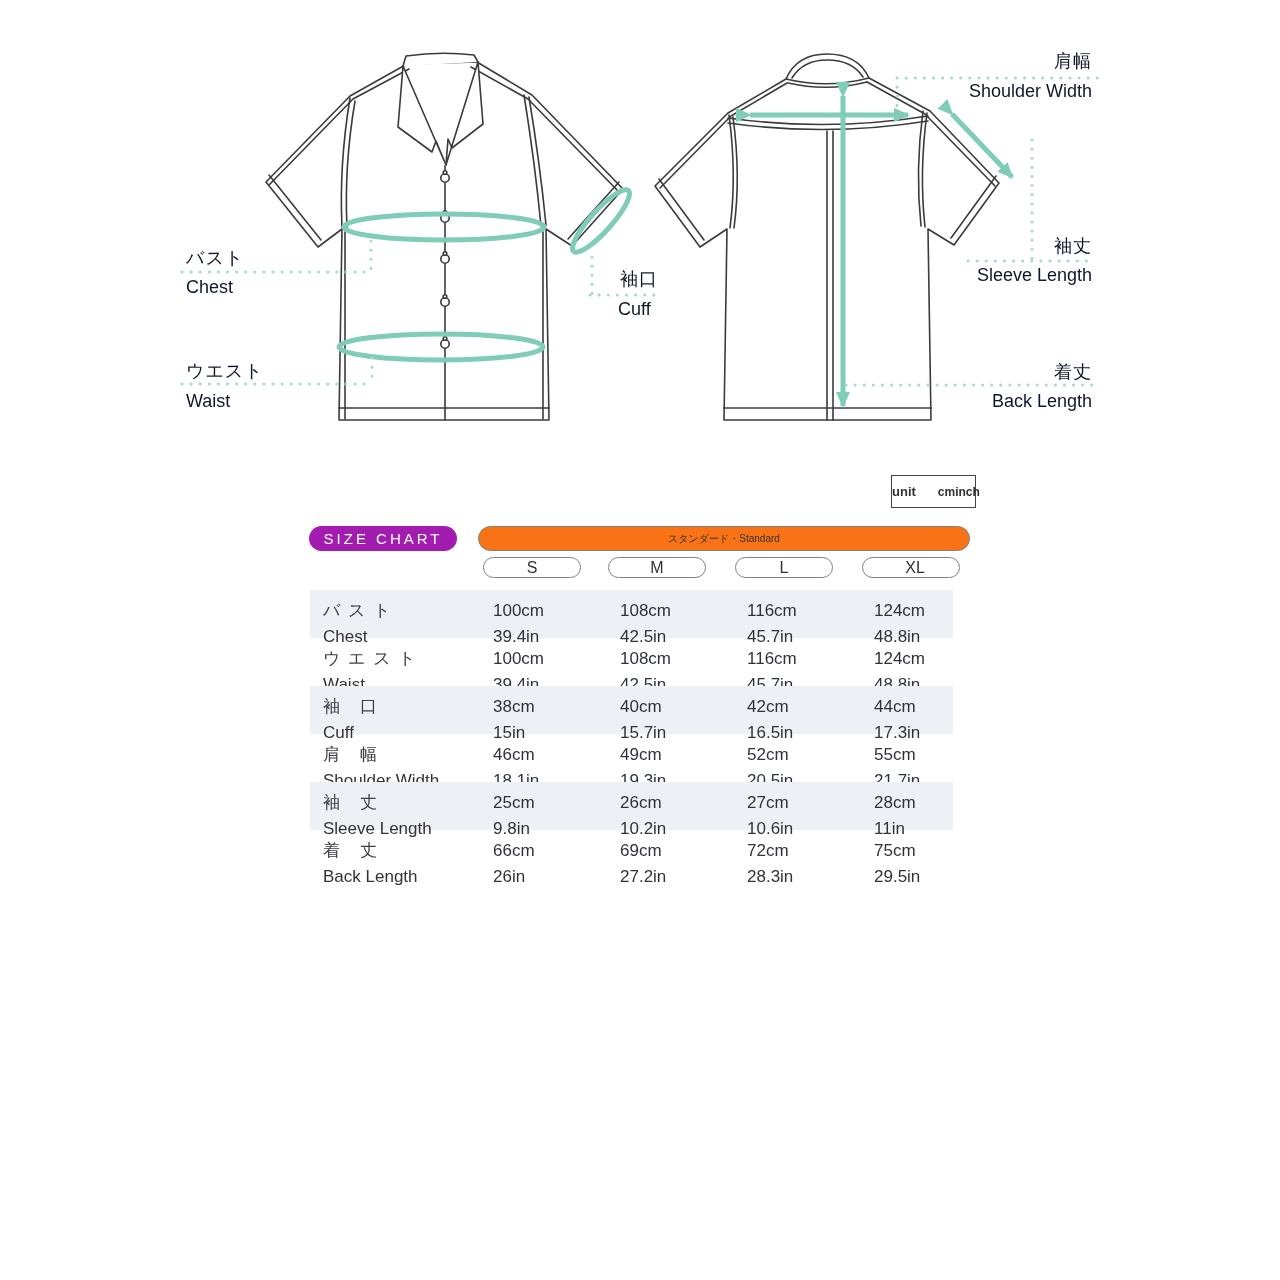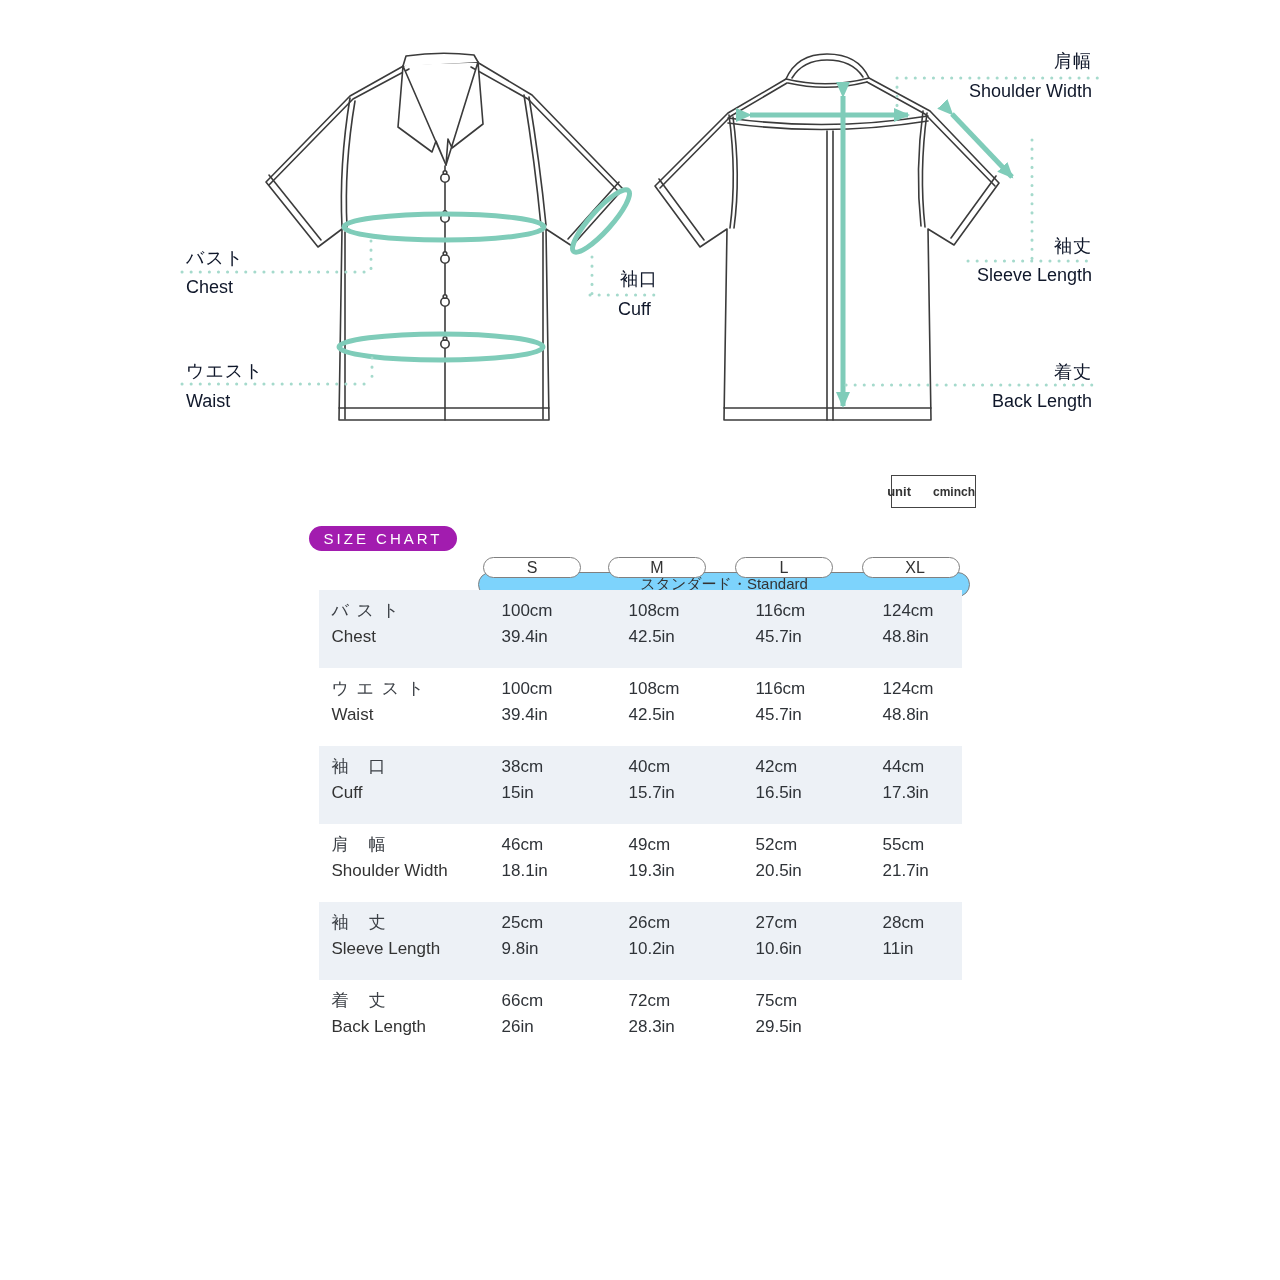--- a/index.html
+++ b/index.html
@@ -8,45 +8,45 @@
     font-family:"Liberation Sans","DejaVu Sans",sans-serif;color:#333;
   }
   .abs{position:absolute;}
   
   .dlabel{position:absolute;font-size:18px;line-height:20px;color:#0f172a;white-space:nowrap;}
   .dlabel.jp{letter-spacing:1px;}
   .dlabel.right{text-align:right;}
   
   .unit-box{
     position:absolute;left:891px;top:475px;width:85px;height:33px;
-    border:1.6px solid #444;display:flex;align-items:center;justify-content:flex-end;gap:11px;
+    border:1.6px solid #444;display:flex;align-items:center;justify-content:flex-start;gap:11px;
     box-sizing:border-box;background:#fff;
   }
   .unit-box .u-label{font-size:13px;font-weight:700;color:#333;}
   .unit-box .u-col{display:flex;line-height:12px;}
   .unit-box .u-col span{font-size:12px;font-weight:700;color:#333;}
   
   .heading-pill{
     position:absolute;left:309px;top:526px;width:148px;height:25px;border-radius:13px;
     background:#a21caf;color:#fff;font-size:15px;letter-spacing:3px;
     display:flex;align-items:center;justify-content:center;box-sizing:border-box;
   }
   .fit-pill{
     position:absolute;left:478px;top:526px;width:492px;height:25px;border-radius:13px;
-    border:1.4px solid #808080;background:#7dd3fc;font-size:15px;color:#333;
-    display:flex;align-items:center;justify-content:center;box-sizing:border-box;margin-top:46px;
+    border:1.4px solid #808080;background:#f97316;font-size:10px;color:#333;
+    display:flex;align-items:center;justify-content:center;box-sizing:border-box;
   }
   .size-pill{
     position:absolute;top:557px;width:98px;height:21px;border-radius:11px;
     border:1.4px solid #808080;background:#fff;font-size:16px;color:#333;
     display:flex;align-items:center;justify-content:center;box-sizing:border-box;
   }
   
   .size-table{position:absolute;left:310px;top:590px;width:660px;}
-  .trow{display:flex;height:78px;justify-content:center;}
+  .trow{display:flex;height:48px;}
   .tlabel{width:147px;box-sizing:border-box;padding:7px 0 0 13px;}
   .tvals{width:496px;box-sizing:border-box;padding:7px 0 0 36px;
          display:grid;grid-template-columns:127px 127px 127px 110px;}
   .trow.shaded .tlabel,.trow.shaded .tvals{background:#edf1f6;}
   .tlabel .jp{font-size:17px;line-height:27px;letter-spacing:1.5px;color:#3c4046;white-space:pre;}
   .tlabel .en{font-size:17px;line-height:26px;color:#333;}
   .tcell div{font-size:17px;line-height:27px;color:#2f3338;}
   .tcell div + div{line-height:26px;}
 </style>
 </head>
@@ -293,20 +293,24 @@
       <div class="tlabel">
         <div class="jp">着　丈</div>
         <div class="en">Back Length</div>
       </div>
       <div class="tvals">
         <div class="tcell">
             <div>66cm</div>
             <div>26in</div>
           </div>
         <div class="tcell">
+            <div>69cm</div>
+            <div>27.2in</div>
+          </div>
+        <div class="tcell">
             <div>72cm</div>
             <div>28.3in</div>
           </div>
         <div class="tcell">
             <div>75cm</div>
             <div>29.5in</div>
           </div>
       </div>
     </div>
 

